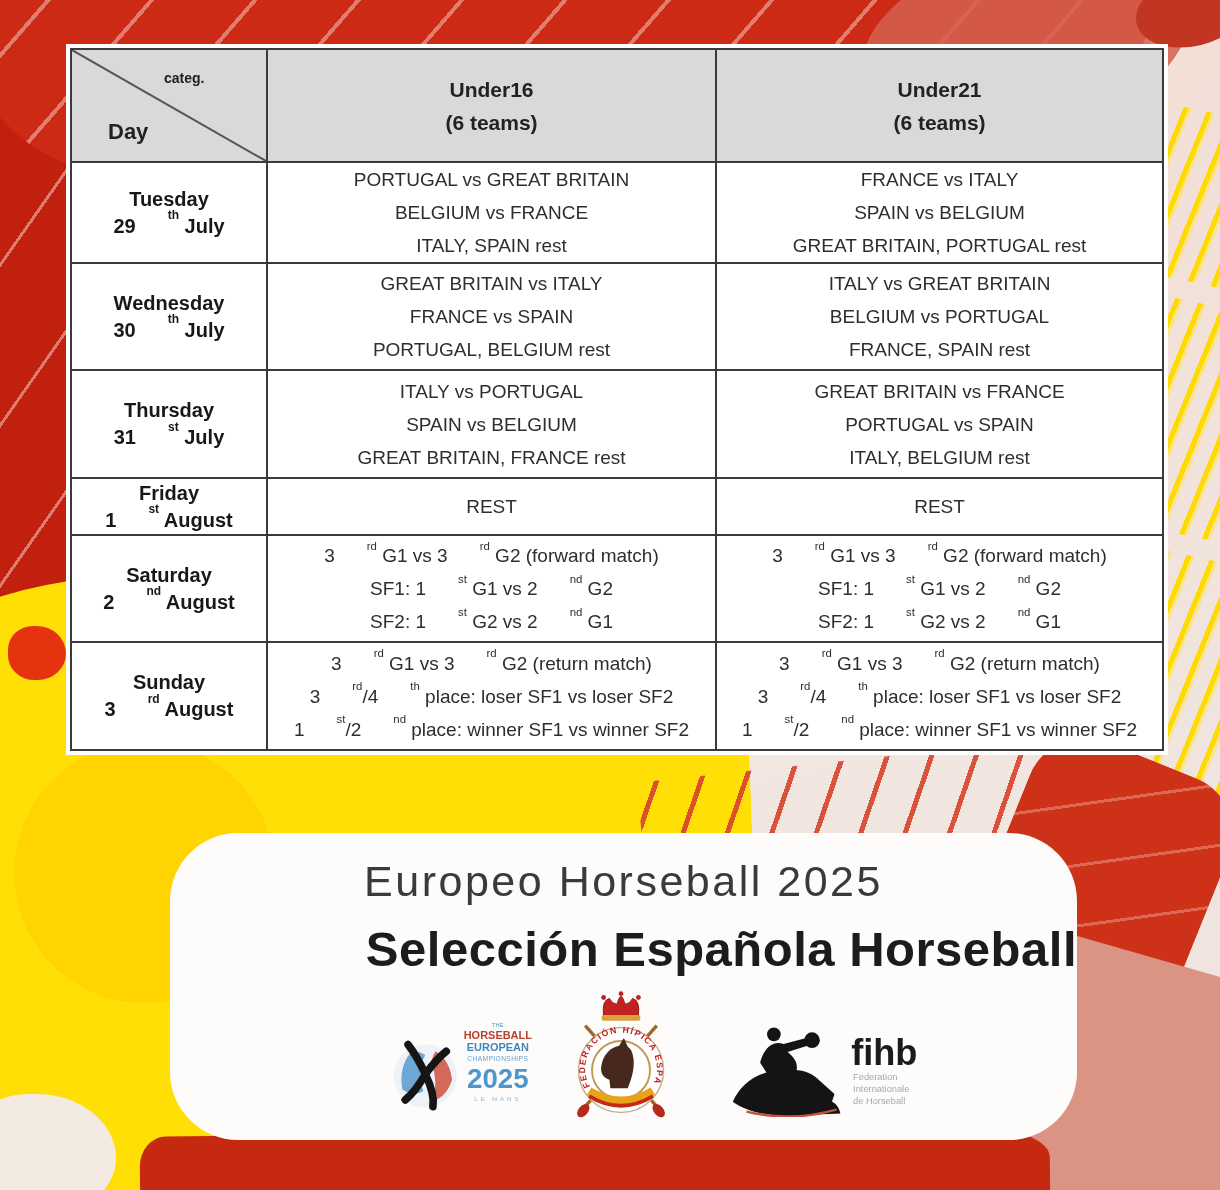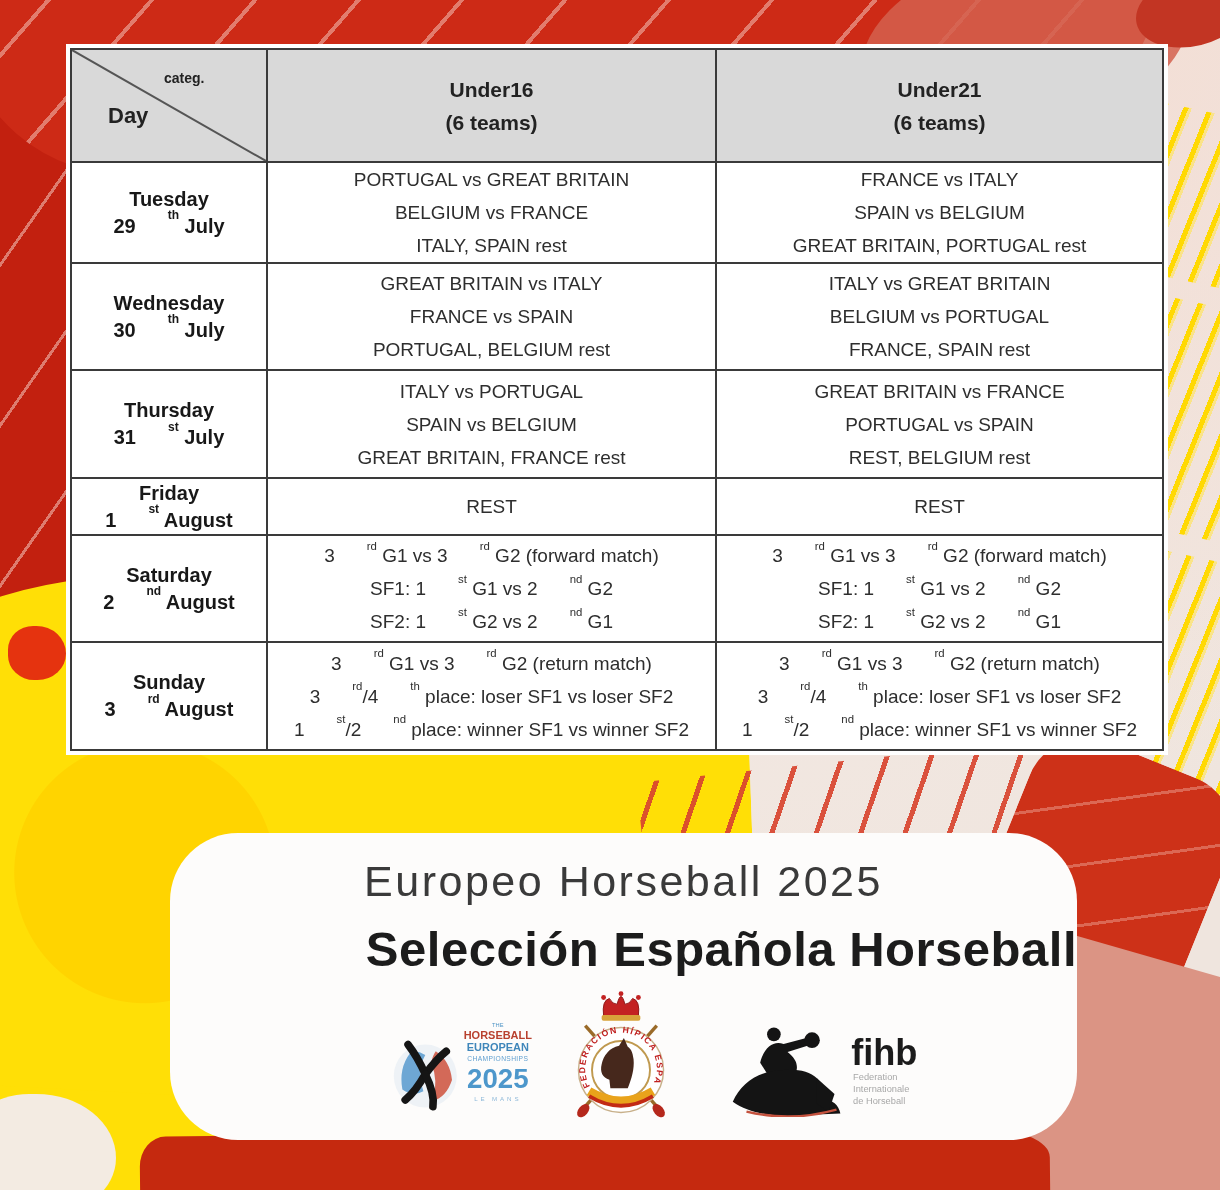--- a/index.html
+++ b/index.html
@@ -58,21 +58,21 @@
   
   .table-frame{position:absolute;left:66px;top:44px;background:#ffffff;padding:4px;z-index:5;}
   table.sched{border-collapse:collapse;table-layout:fixed;width:1092px;background:#fff;border:2px solid #3a3a3a;}
   table.sched td{border:2px solid #3a3a3a;padding:0;overflow:hidden;vertical-align:middle;}
   tr.rh{height:113px;} tr.r0{height:99px;} tr.r1{height:107px;} tr.r2{height:108px;}
   tr.r3{height:57px;}  tr.r4{height:107px;} tr.r5{height:108px;}
   td.head{background:#d9d9d9;text-align:center;font-weight:bold;font-size:21px;color:#222;line-height:33px;margin-left:38px;}
   td.corner{background:#d9d9d9;position:relative;}
   td.corner svg.diag{position:absolute;left:0;top:0;width:100%;height:100%;}
   .categ{position:absolute;left:92px;top:20px;font-weight:bold;font-size:14px;color:#222;}
-  .dayl{position:absolute;left:36px;bottom:32px;font-weight:bold;font-size:22px;color:#222;}
+  .dayl{position:absolute;left:36px;bottom:16px;font-weight:bold;font-size:22px;color:#222;}
   td.day{text-align:center;font-weight:bold;font-size:20px;color:#181818;line-height:27px;}
   td.match{text-align:center;font-size:19px;color:#2e2e2e;}
   td.match .line{line-height:33px;}
   tr.r3 td.match .line{line-height:22px;}
   sup{font-size:.6em;line-height:0;position:relative;top:-.45em;padding-left:32px;}
 
   
   .banner{position:absolute;left:170px;top:833px;width:907px;height:307px;background:#fdfcfb;border-radius:68px;z-index:6;}
   .banner .t1{position:absolute;top:24px;width:100%;text-align:center;font-size:43px;font-weight:400;
               letter-spacing:2.5px;color:#3a3a3a;}
@@ -179,21 +179,21 @@
           <div>31<sup>st</sup> July</div>
         </td>
         <td class="match">
           <div class="line">ITALY vs PORTUGAL</div>
           <div class="line">SPAIN vs BELGIUM</div>
           <div class="line">GREAT BRITAIN, FRANCE rest</div>
         </td>
         <td class="match">
           <div class="line">GREAT BRITAIN vs FRANCE</div>
           <div class="line">PORTUGAL vs SPAIN</div>
-          <div class="line">REST, BELGIUM rest</div>
+          <div class="line">ITALY, BELGIUM rest</div>
         </td>
       </tr>
 
       <tr class="r3">
         <td class="day">
           <div>Friday</div>
           <div>1<sup>st</sup> August</div>
         </td>
         <td class="match">
           <div class="line">REST</div>

